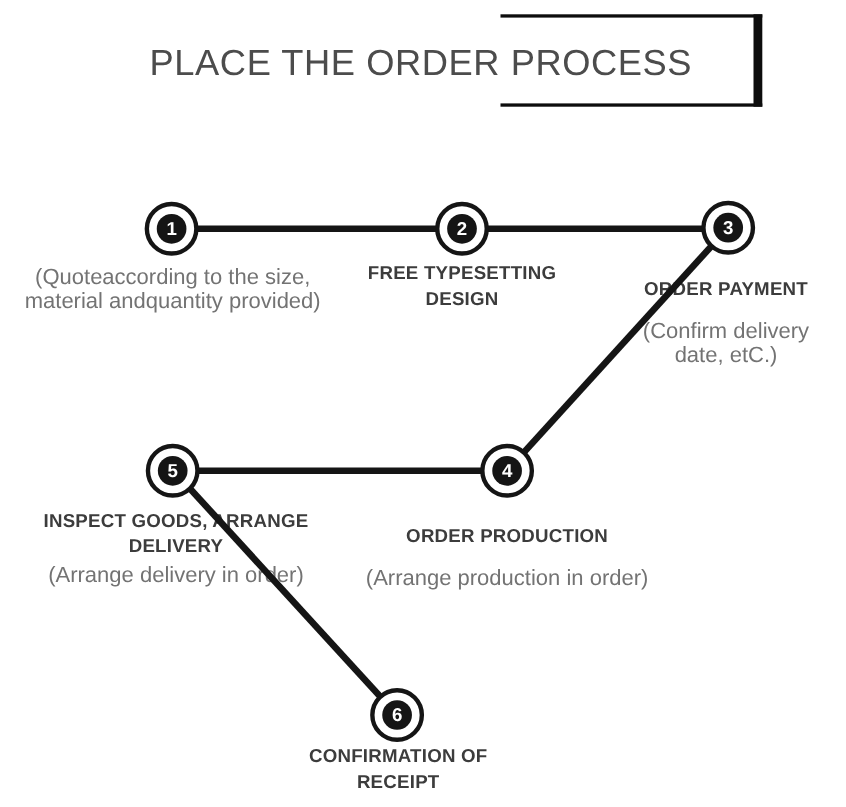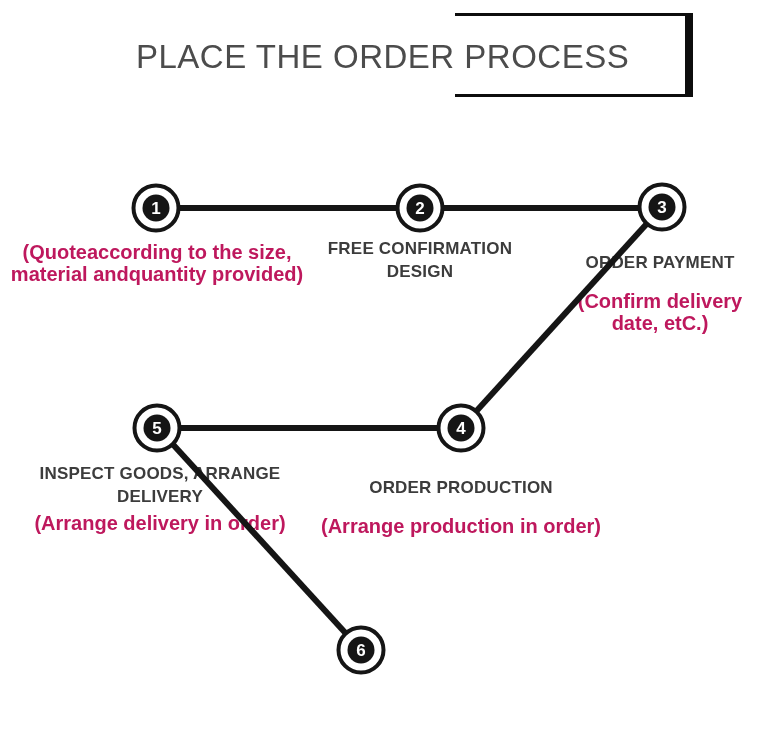--- a/index.html
+++ b/index.html
@@ -92,22 +92,22 @@
   .step-title {
     font-size: 17px;
     font-weight: 700;
     letter-spacing: 0.2px;
     color: #3c3c3c;
     line-height: 23px;
     white-space: pre-line;
   }
   .step-sub {
     font-size: 20px;
-    font-weight: 700;
-    color: #be185d;
+    font-weight: 400;
+    color: #737373;
     line-height: 22px;
     white-space: pre-line;
     margin-top: 4px;
   }
   .step.single .step-title { padding-top: 14px; }
   .step.single .step-sub   { margin-top: 16px; }
   .step-sub:empty { display: none; }
 </style>
 </head>
 <body>
@@ -142,35 +142,40 @@
   <div class="node" style="left:361px; top:650px">
     <div class="node-inner">6</div>
   </div>
 
   <div class="step" style="left:2px; top:237px; width:310px">
     <div class="step-sub">(Quoteaccording to the size,
 material andquantity provided)</div>
   </div>
 
   <div class="step" style="left:295px; top:237px; width:250px">
-    <div class="step-title">FREE CONFIRMATION
+    <div class="step-title">FREE TYPESETTING
 DESIGN</div>
   </div>
 
   <div class="step single" style="left:321px; top:462px; width:280px">
     <div class="step-title">ORDER PRODUCTION</div>
     <div class="step-sub">(Arrange production in order)</div>
   </div>
 
   <div class="step single" style="left:550px; top:237px; width:220px">
     <div class="step-title">ORDER PAYMENT</div>
     <div class="step-sub">(Confirm delivery
 date, etC.)</div>
   </div>
 
   <div class="step" style="left:10px; top:462px; width:300px">
     <div class="step-title">INSPECT GOODS, ARRANGE
 DELIVERY</div>
     <div class="step-sub">(Arrange delivery in order)</div>
   </div>
 
+  <div class="step" style="left:247px; top:676px; width:230px">
+    <div class="step-title">CONFIRMATION OF
+RECEIPT</div>
+
+  </div>
 
 </div>
 
 </body></html>

